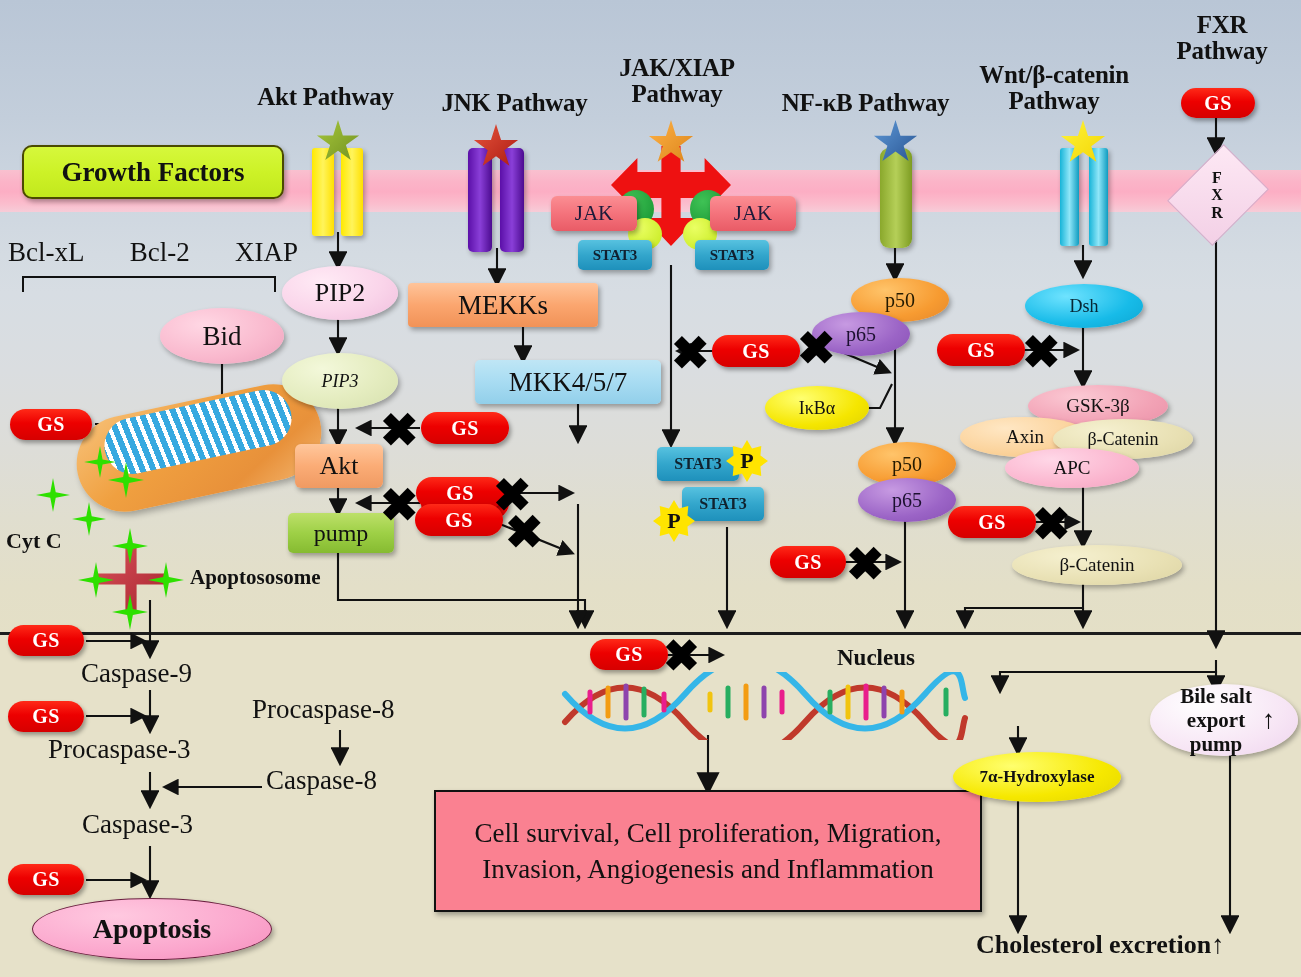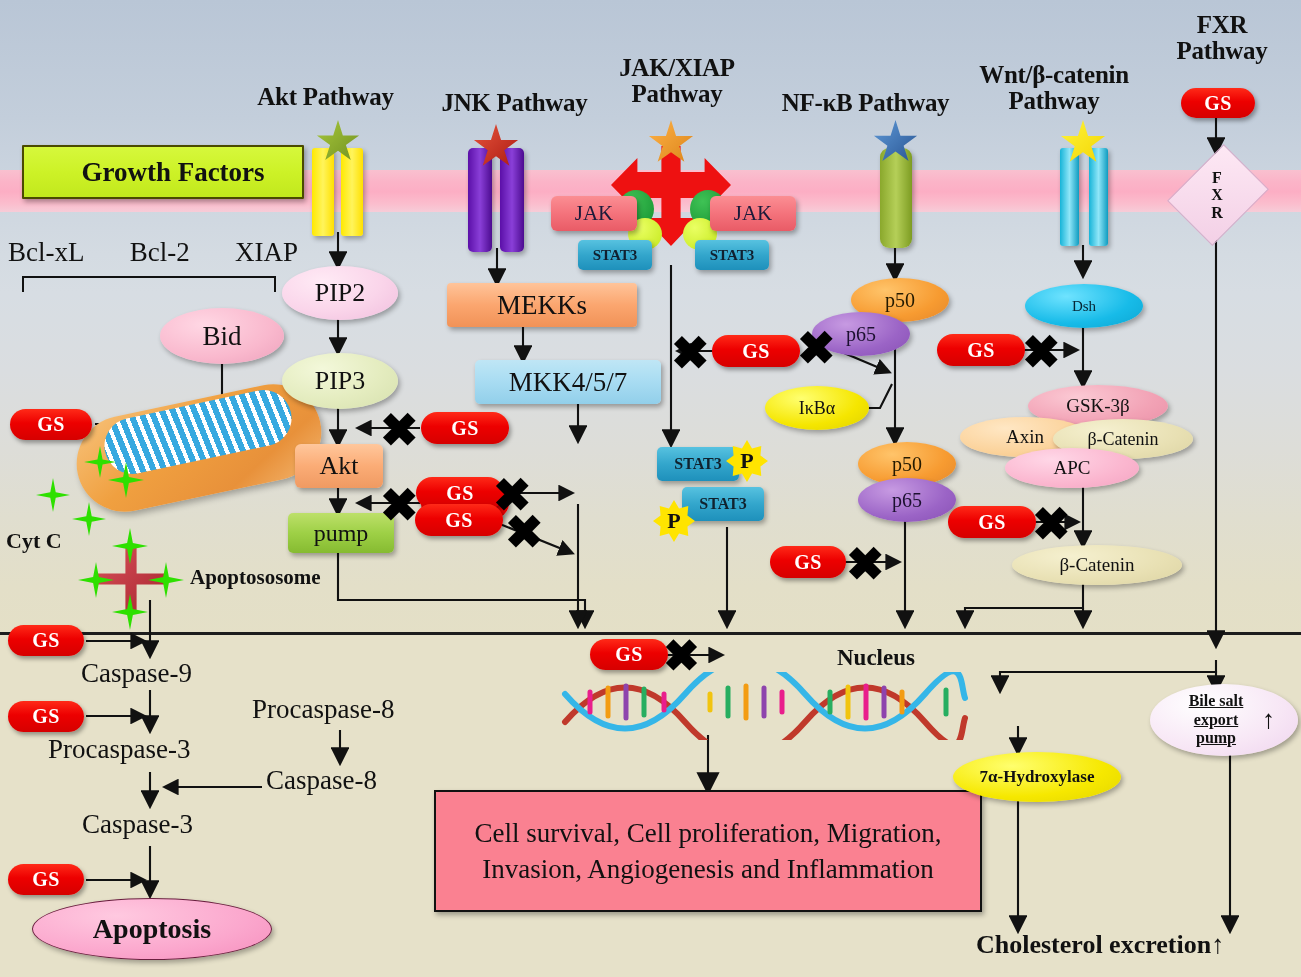--- a/index.html
+++ b/index.html
@@ -138,22 +138,22 @@
     </g>
   </svg>
 
   <div class="abs pw-title" style="left:238px;top:84px;width:175px;">Akt Pathway</div>
   <div class="abs pw-title" style="left:422px;top:90px;width:185px;">JNK Pathway</div>
   <div class="abs pw-title" style="left:606px;top:55px;width:142px;">JAK/XIAP Pathway</div>
   <div class="abs pw-title" style="left:964px;top:62px;width:180px;">Wnt/β-catenin Pathway</div>
   <div class="abs pw-title" style="left:768px;top:90px;width:195px;">NF-κB Pathway</div>
   <div class="abs pw-title" style="left:1158px;top:12px;width:128px;">FXR Pathway</div>
 
-  <div class="abs rect" style="left:22px;top:145px;width:258px;height:50px;border:2.5px solid #4a4a00;border-radius:1px;
-              background:linear-gradient(to bottom,#d6f83c 0%,#cdf227 50%,#c2e81d 100%);padding-left:20px;">
+  <div class="abs rect" style="left:22px;top:145px;width:258px;height:50px;border:2.5px solid #4a4a00;border-radius:10px;
+              background:linear-gradient(to bottom,#d6f83c 0%,#cdf227 50%,#c2e81d 100%);">
     <span style="font-size:27px;font-weight:bold;color:#111;">Growth Factors</span>
   </div>
 
   <div class="abs recept" style="left:312px;top:148px;width:22px;height:88px;background:linear-gradient(to right,#ffe900,#fff45c,#ffe000);border-radius:3px;"></div>
   <div class="abs recept" style="left:341px;top:148px;width:22px;height:88px;background:linear-gradient(to right,#ffe900,#fff45c,#ffe000);border-radius:3px;"></div>
   <div class="abs" style="left:316px;top:120px;width:44px;height:44px;background:linear-gradient(135deg,#a8c83c,#6f8f1f);
               clip-path:polygon(50% 0%,61% 35%,98% 35%,68% 57%,79% 91%,50% 70%,21% 91%,32% 57%,2% 35%,39% 35%);"></div>
 
   <div class="abs recept" style="left:468px;top:148px;width:24px;height:104px;background:linear-gradient(to right,#5b0fa8,#8a3fd8,#4c0b90);border-radius:5px;"></div>
   <div class="abs recept" style="left:500px;top:148px;width:24px;height:104px;background:linear-gradient(to right,#5b0fa8,#8a3fd8,#4c0b90);border-radius:5px;"></div>
@@ -265,40 +265,40 @@
 
   <div class="abs ell" style="left:32px;top:898px;width:238px;height:60px;border:1.5px solid #6b2040;
               background:radial-gradient(ellipse at 35% 28%,#ffc9e0,#fba7cd 60%,#f58dbc);">
     <span style="font-size:28px;font-weight:bold;color:#111;">Apoptosis</span>
   </div>
 
   <div class="abs ell" style="left:282px;top:266px;width:116px;height:54px;background:radial-gradient(ellipse at 35% 28%,#ffeaf5,#fad5ea 55%,#f0bedd);">
     <span style="font-size:26px;color:#111;">PIP2</span>
   </div>
   <div class="abs ell" style="left:282px;top:353px;width:116px;height:56px;background:radial-gradient(ellipse at 35% 28%,#f3f8da,#e4ecbf 55%,#d6e0ad);">
-    <span style="font-size:26px;color:#111;">PIP3</span>
+    <span style="font-size:18px;color:#111;font-style:italic;">PIP3</span>
   </div>
   <div class="abs rect" style="left:295px;top:444px;width:88px;height:44px;border-radius:6px;
               background:linear-gradient(to bottom,#ffc79c,#fbac76,#f09a62);">
     <span style="font-size:26px;color:#111;">Akt</span>
   </div>
   <div class="abs rect" style="left:288px;top:513px;width:106px;height:40px;border-radius:5px;
               background:linear-gradient(to bottom,#bde06a,#9ed046,#86bb31);">
     <span style="font-size:24px;color:#111;">pump</span>
   </div>
   <div class="abs gs" style="left:421px;top:412px;width:88px;height:32px;">
     <span>GS</span>
     </div>
   <div class="abs xblock" style="left:380px;top:408px;font-size:46px;">✖</div>
   <div class="abs gs" style="left:421px;top:487px;width:88px;height:32px;">
     <span>GS</span>
     </div>
   <div class="abs xblock" style="left:380px;top:483px;font-size:46px;">✖</div>
 
-  <div class="abs rect" style="left:447px;top:283px;width:190px;height:44px;border-radius:4px;
+  <div class="abs rect" style="left:408px;top:283px;width:190px;height:44px;border-radius:4px;
               background:linear-gradient(to bottom,#ffc49a,#fba66f,#f19257);">
     <span style="font-size:27px;color:#111;">MEKKs</span>
   </div>
   <div class="abs rect" style="left:475px;top:360px;width:186px;height:44px;border-radius:5px;
               background:linear-gradient(to bottom,#bfe6f5,#a8dcf2,#92cfea);">
     <span style="font-size:27px;color:#111;">MKK4/5/7</span>
   </div>
   <div class="abs gs" style="left:416px;top:477px;width:88px;height:32px;">
     <span>GS</span>
     </div>
@@ -346,21 +346,21 @@
     <span>GS</span>
     </div>
   <div class="abs xblock" style="left:671px;top:331px;font-size:46px;">✖</div>
   <div class="abs xblock" style="left:797px;top:326px;font-size:46px;">✖</div>
   <div class="abs gs" style="left:770px;top:546px;width:76px;height:32px;">
     <span>GS</span>
     </div>
   <div class="abs xblock" style="left:846px;top:542px;font-size:46px;">✖</div>
 
   <div class="abs ell" style="left:1025px;top:284px;width:118px;height:44px;background:radial-gradient(ellipse at 35% 28%,#6fe3ff,#17bbe8 60%,#0ca4d0);">
-    <span style="font-size:15px;color:#062634;">Dsh</span>
+    <span style="font-size:18px;color:#062634;">Dsh</span>
   </div>
   <div class="abs gs" style="left:937px;top:334px;width:88px;height:32px;">
     <span>GS</span>
     </div>
   <div class="abs xblock" style="left:1022px;top:330px;font-size:46px;">✖</div>
 
   <div class="abs ell" style="left:1028px;top:385px;width:140px;height:42px;background:radial-gradient(ellipse at 35% 28%,#fbc9d4,#f2a2b5 60%,#e98fa6);">
     <span style="font-size:19px;color:#111;">GSK-3β</span>
   </div>
   <div class="abs ell" style="left:960px;top:417px;width:130px;height:40px;background:radial-gradient(ellipse at 35% 28%,#ffe7c4,#fbd29a 60%,#f0c488);">
@@ -413,21 +413,21 @@
 
   <div class="abs rect" style="left:434px;top:790px;width:548px;height:122px;border:2px solid #111;
               background:#fa8191;padding:0 14px;box-sizing:border-box;">
     <span style="font-size:27px;color:#111;line-height:1.35;text-align:center;">Cell survival, Cell proliferation, Migration, Invasion, Angiogenesis  and Inflammation</span>
   </div>
 
   <div class="abs ell" style="left:953px;top:752px;width:168px;height:50px;background:radial-gradient(ellipse at 35% 28%,#ffff6e,#f6e800 60%,#e2d400);">
     <span style="font-size:17px;font-weight:bold;color:#111;line-height:1.15;">7α-Hydroxylase</span>
   </div>
   <div class="abs ell" style="left:1150px;top:684px;width:148px;height:72px;background:radial-gradient(ellipse at 35% 28%,#ffffff,#f7e6f5 60%,#eed3ee);">
-    <span style="font-size:16px;font-weight:bold;color:#111;line-height:1.15;max-width:86px;text-decoration:underline;">Bile salt export pump</span>
+    <span style="font-size:21px;font-weight:bold;color:#111;line-height:1.15;max-width:86px;">Bile salt export pump</span>
     <span style="font-size:26px;color:#111;margin-left:3px;">↑</span>
   </div>
 
   <div class="abs" style="left:976px;top:930px;font-size:26px;font-weight:bold;color:#111;white-space:nowrap;">
     <span>Cholesterol excretion</span><span>↑</span>
   </div>
 
 </div>
 
 </body></html>

